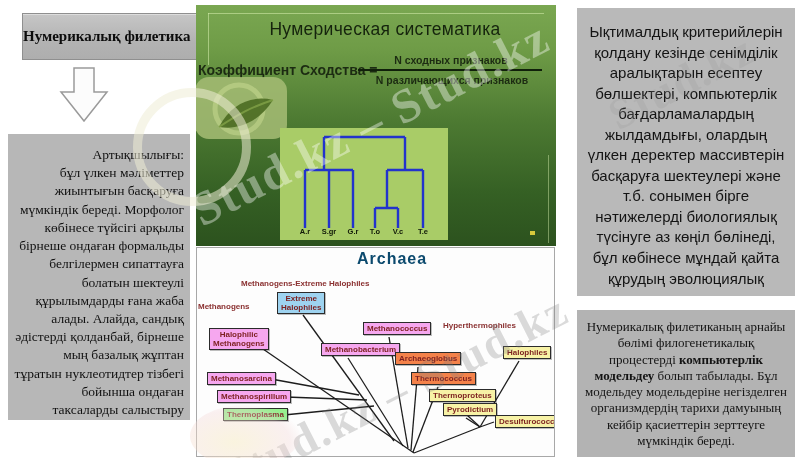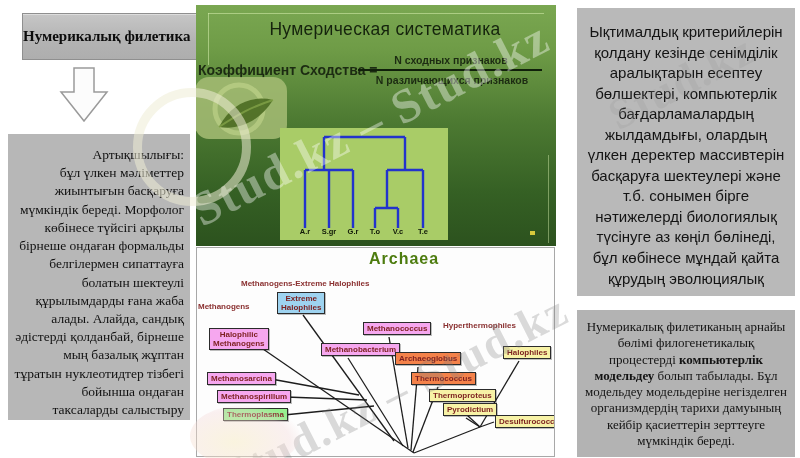--- a/index.html
+++ b/index.html
@@ -32,21 +32,21 @@
   .frac-den{position:absolute;left:158px;top:69px;width:196px;text-align:center;font-size:10.5px;color:#1c2b12;font-weight:bold;}
   .dendro-box{position:absolute;left:84px;top:123px;width:168px;height:112px;background:#a9cc67;}
   .dendro-label{position:absolute;top:99px;transform:translateX(-50%);font-size:7.5px;font-weight:bold;color:#101808;
     font-family:"Liberation Sans",sans-serif;}
   .slide-logo{position:absolute;left:-3px;top:70px;opacity:.92;}
   .yellow-dot{position:absolute;left:334px;top:226px;width:5px;height:4px;background:#d6ca3c;}
 
   
   .archaea{position:absolute;left:196px;top:247px;width:359px;height:210px;background:#fdfdfd;
     border:1px solid #a8a8a8;box-sizing:border-box;font-family:"Liberation Sans",sans-serif;overflow:hidden;}
-  .archaea-title{position:absolute;left:172px;top:2px;font-size:16px;font-weight:bold;color:#4d7c0f;letter-spacing:1px;}
+  .archaea-title{position:absolute;left:160px;top:2px;font-size:16px;font-weight:bold;color:#0c4a6e;letter-spacing:1px;}
   .tree-svg{position:absolute;left:0;top:0;}
   .annot{position:absolute;font-size:8px;font-weight:bold;color:#8a3030;white-space:nowrap;}
   .taxon{position:absolute;border:1px solid #2b2b2b;padding:1px 3px;font-size:8px;font-weight:bold;
     color:#7c1f1f;white-space:pre-line;text-align:center;line-height:1.15;box-shadow:1px 1px 0 rgba(0,0,0,.25);}
   .c-pink{background:#f6a7ef;} .c-blue{background:#9ed3f0;} .c-orange{background:#f4824a;}
   .c-yellow{background:#f7f2a6;} .c-green{background:#97ee8f;}
 
   
   .right-top-box{position:absolute;left:577px;top:8px;width:218px;height:288px;background:#b9b9b9;
     padding:14px 8px;box-sizing:border-box;font-family:"Liberation Sans",sans-serif;font-weight:500;

